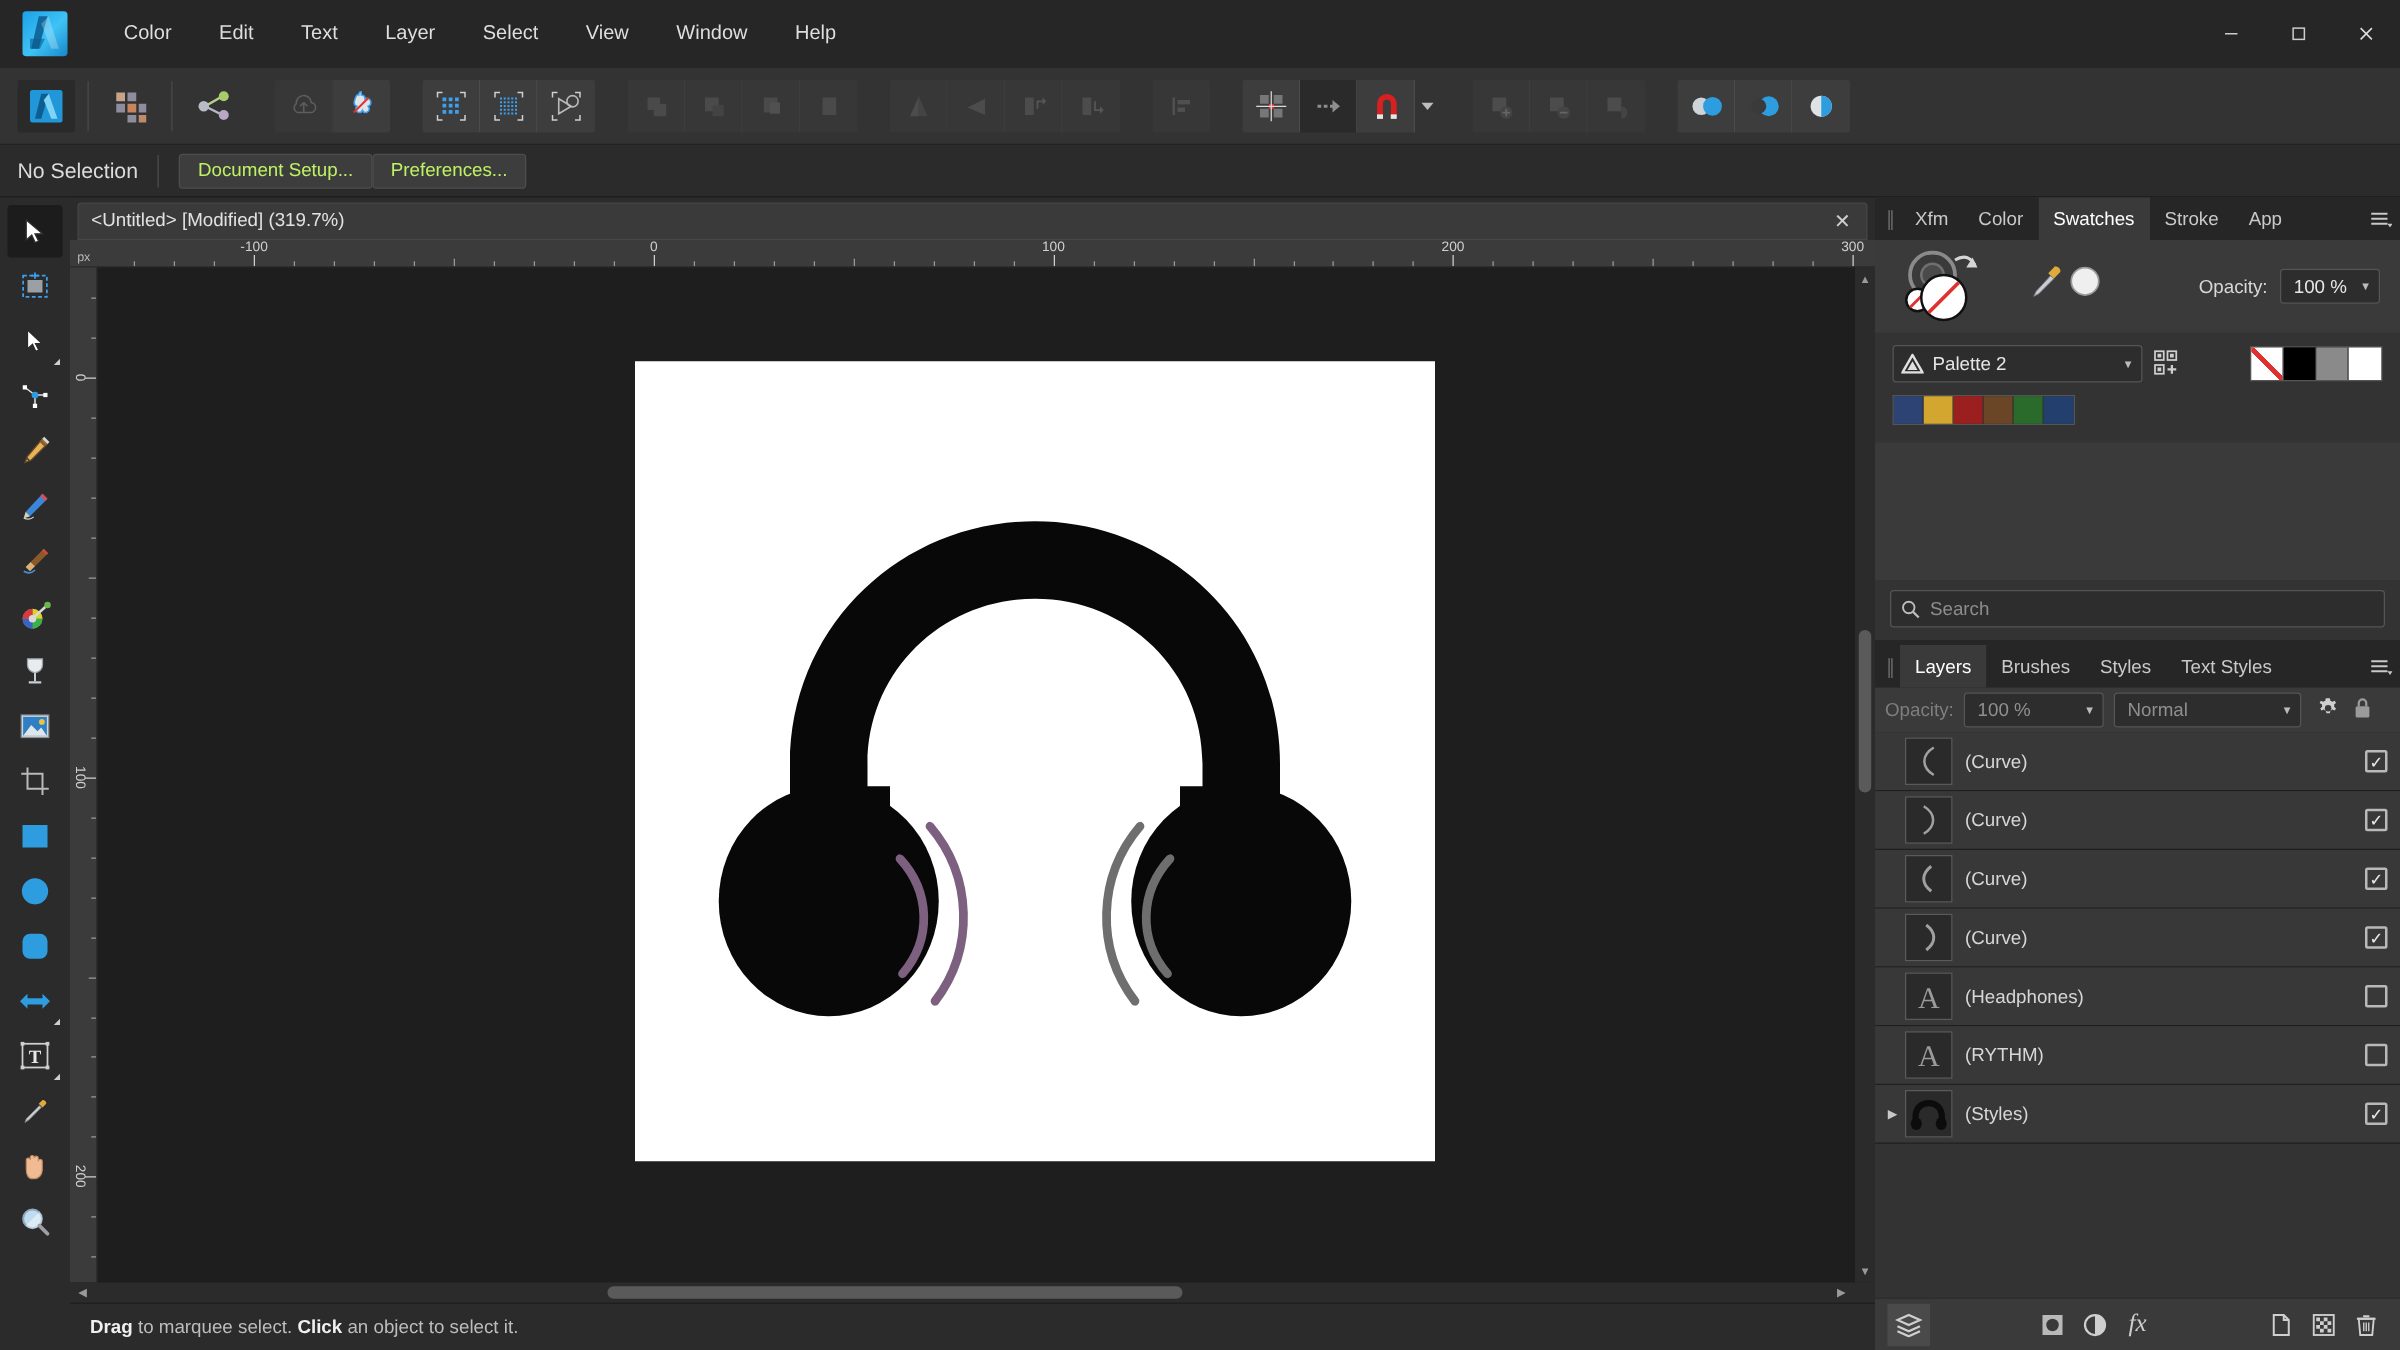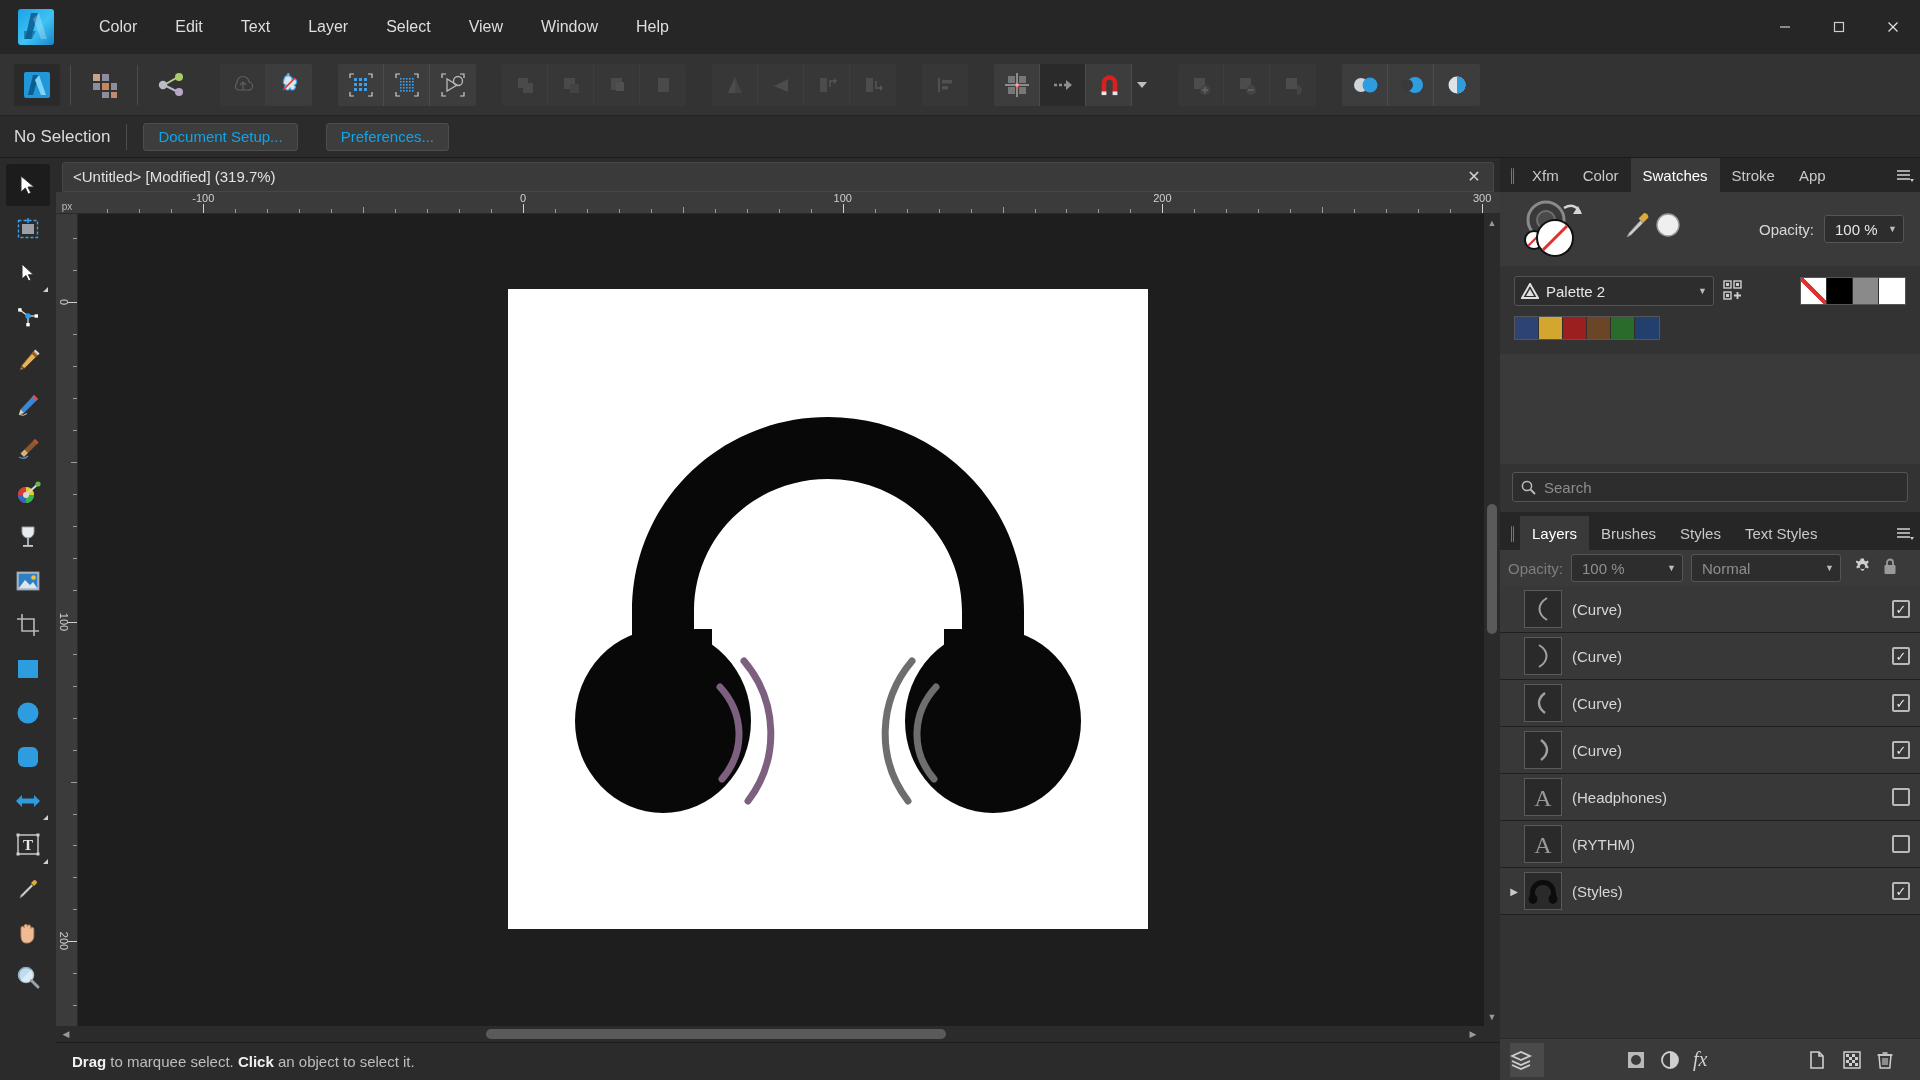--- a/index.html
+++ b/index.html
@@ -54,22 +54,22 @@
 
   
   .ctxbar {
     height:42px; background:#2b2b2b; flex:0 0 42px; display:flex; align-items:center;
     padding-left:14px; gap:0; border-bottom:1px solid #1c1c1c;
   }
   .ctx-label { color:#dcdcdc; font-size:17px; padding-right:16px; }
   .ctx-sep { width:1px; height:26px; background:#4d4d4d; margin-right:16px; }
   .ctx-btn {
     height:28px; padding:0 14px; background:#3d3d3d; border:1px solid #4d4d4d;
-    border-radius:3px; color:#0ea5e9; font-size:15px; display:flex; align-items:center;
-    margin-right:28px;
+    border-radius:3px; color:#bef264; font-size:15px; display:flex; align-items:center;
+    margin-right:0;
   }
 
   
   .body-row { flex:1; display:flex; min-height:0; }
 
   
   .tools {
     width:56px; flex:0 0 56px; background:#2b2b2b; padding-top:6px;
     display:flex; flex-direction:column; align-items:center; gap:0;
   }
@@ -198,21 +198,21 @@
     width:38px; height:38px; background:#2a2a2a; border:1px solid #5a5a5a; margin-right:10px;
     display:flex; align-items:center; justify-content:center; flex:0 0 38px;
   }
   .lname { flex:1; color:#d7d7d7; font-size:15px; }
   .lcheck { width:18px; height:18px; border:2px solid #b9b9b9; border-radius:2px;
             display:flex; align-items:center; justify-content:center; color:#e8e8e8; font-size:13px; }
   .layers-foot {
     height:42px; flex:0 0 42px; background:#3a3a3a; display:flex; align-items:center;
     padding:0 10px; gap:0; border-top:1px solid #2a2a2a;
   }
-  .lf-btn { width:34px; height:34px; display:flex; align-items:center; justify-content:flex-start; color:#cdcdcd; }
+  .lf-btn { width:34px; height:34px; display:flex; align-items:center; justify-content:center; color:#cdcdcd; }
   .lf-btn.sq { background:#4a4a4a; }
   .lf-spacer { flex:1; }
   .panel-divider { height:4px; background:#262626; }
 </style>
 </head>
 <body>
 
 <div class="app">
 
   <div class="menubar">

